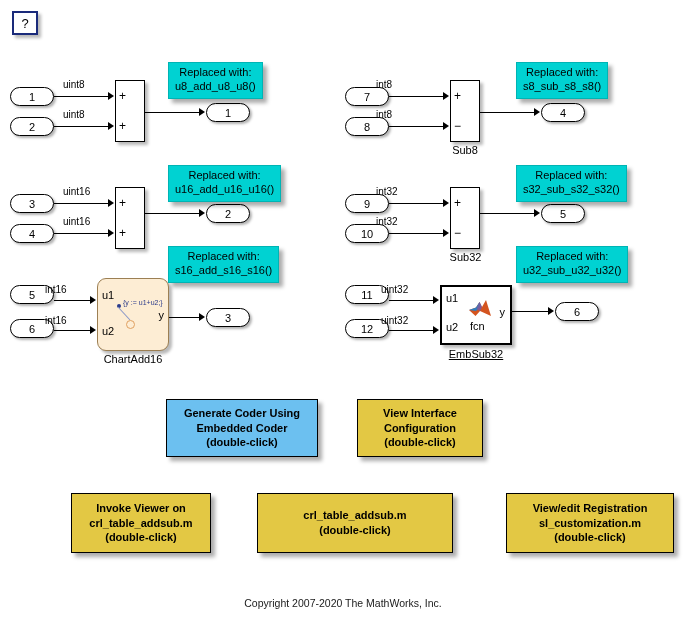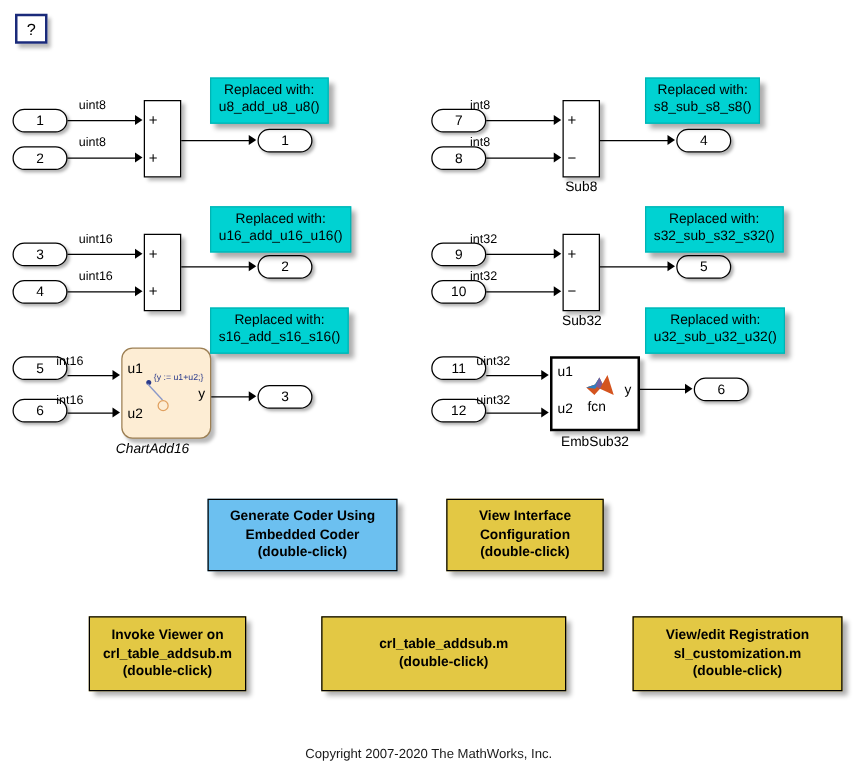--- a/index.html
+++ b/index.html
@@ -272,21 +272,21 @@
     <span class="pname" style="left:4px; top:46px;">u2</span>
     <span class="pname" style="right:4px; top:30px;">y</span>
 
     <span class="sf-dot" style="left:19px; top:25px;"></span>
     <svg class="abs" style="left:18px; top:26px;" width="22" height="22">
       <line x1="2" y1="2" x2="14" y2="15" stroke="#8a98c8" stroke-width="1.1"></line>
     </svg>
     <span class="sf-junction" style="left:28px; top:41px;"></span>
     <span class="sf-label" style="left:25px; top:20px;">{y := u1+u2;}</span>
   </div>
-  <div class="abs blk-caption" style="left:86px; top:353px; width:72px;font-style:italic;">ChartAdd16</div>
+  <div class="abs blk-caption" style="left:97px; top:353px; width:72px;">ChartAdd16</div>
 
   <div class="abs wire-h" style="left:169px; top:317px; width:32px;"></div>
   <div class="abs arrow-r" style="left:199px; top:313px;"></div>
   <div class="abs port outport" style="left:206px; top:308px;">
     <span>3</span>
   </div>
 
   <div class="abs annot" style="left:168px; top:246px;">
     <span class="l2">Replaced with:</span>
     <span class="l2">s16_add_s16_s16()</span>
@@ -373,21 +373,21 @@
     <span class="pname" style="left:4px; top:34px;">u2</span>
     <span class="pname" style="right:5px; top:19px;">y</span>
 
     <svg class="abs" style="left:26px; top:11px;" width="24" height="21" viewBox="0 0 24 21">
       <path d="M1 12 L8 9.5 L11.5 4 L14 9 L18 2 L23 18 L12 13 L7.5 18 Z" fill="#d4541f"></path>
       <path d="M1 12 L8 9.5 L11.5 4 L13 8 L8 13 Z" fill="#2f7fc0"></path>
       <path d="M11.5 4 L14 9 L12 13 L8.5 11 Z" fill="#7a5aa0" opacity="0.85"></path>
     </svg>
     <span class="pname" style="left:28px; top:33px;text-align:center;">fcn</span>
   </div>
-  <div class="abs blk-caption" style="left:437px; top:348px; width:78px;">EmbSub32</div>
+  <div class="abs blk-caption" style="left:437px; top:348px; width:78px;text-decoration:underline;">EmbSub32</div>
 
   <div class="abs wire-h" style="left:512px; top:311px; width:38px;"></div>
   <div class="abs arrow-r" style="left:548px; top:307px;"></div>
   <div class="abs port outport" style="left:555px; top:302px;">
     <span>6</span>
   </div>
 
   <div class="abs annot" style="left:516px; top:246px;">
     <span class="l2">Replaced with:</span>
     <span class="l2">u32_sub_u32_u32()</span>
@@ -398,21 +398,21 @@
     <span>Embedded Coder</span>
     <span>(double-click)</span>
   </div>
 
   <div class="abs act-btn yellow" style="left:357px; top:399px; width:126px; height:58px;">
     <span>View Interface</span>
     <span>Configuration</span>
     <span>(double-click)</span>
   </div>
 
-  <div class="abs act-btn yellow" style="left:71px; top:493px; width:126px; height:60px;">
+  <div class="abs act-btn yellow" style="left:71px; top:493px; width:140px; height:60px;">
     <span>Invoke Viewer on</span>
     <span>crl_table_addsub.m</span>
     <span>(double-click)</span>
   </div>
 
   <div class="abs act-btn yellow" style="left:257px; top:493px; width:196px; height:60px;">
     <span>crl_table_addsub.m</span>
     <span>(double-click)</span>
   </div>
 

